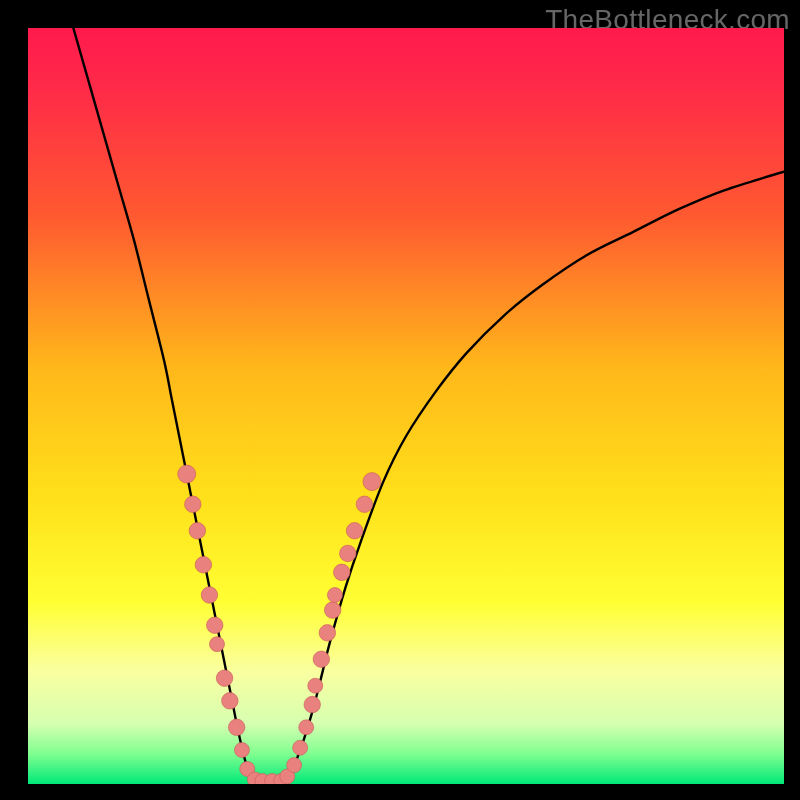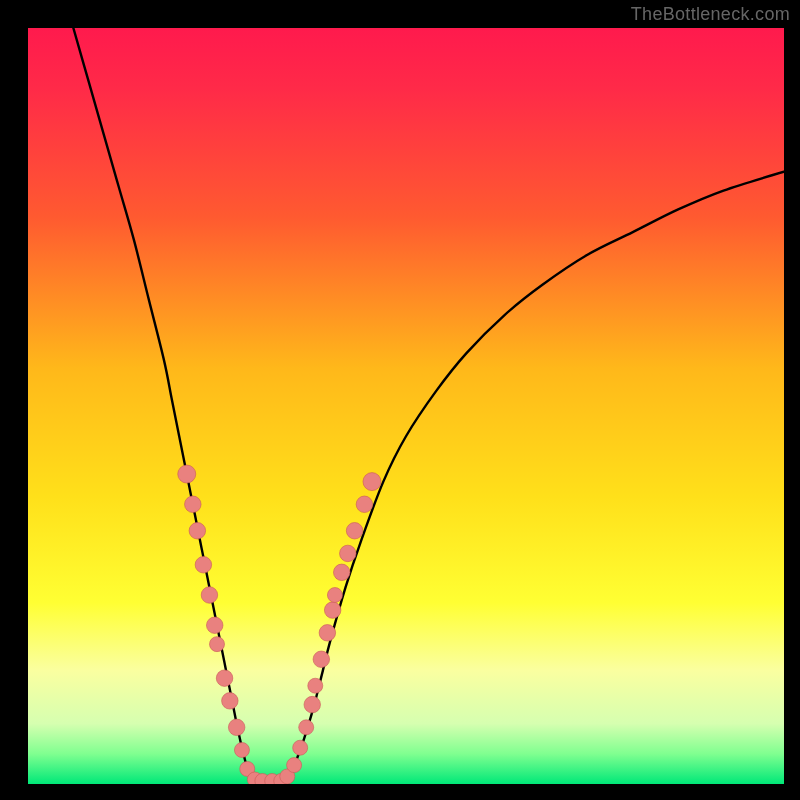--- a/index.html
+++ b/index.html
@@ -24,21 +24,21 @@
     left: 0;
     top: 0;
     width: 756px;
     height: 756px;
   }
   .watermark {
     position: absolute;
     top: 4px;
     right: 10px;
     color: #666;
-    font-size: 18px;
+    font-size: 28px;
     font-weight: 500;
     letter-spacing: 0.3px;
   }
   svg { display: block; }
 </style>
 </head>
 <body>
 
 <div class="watermark">TheBottleneck.com</div>
 

